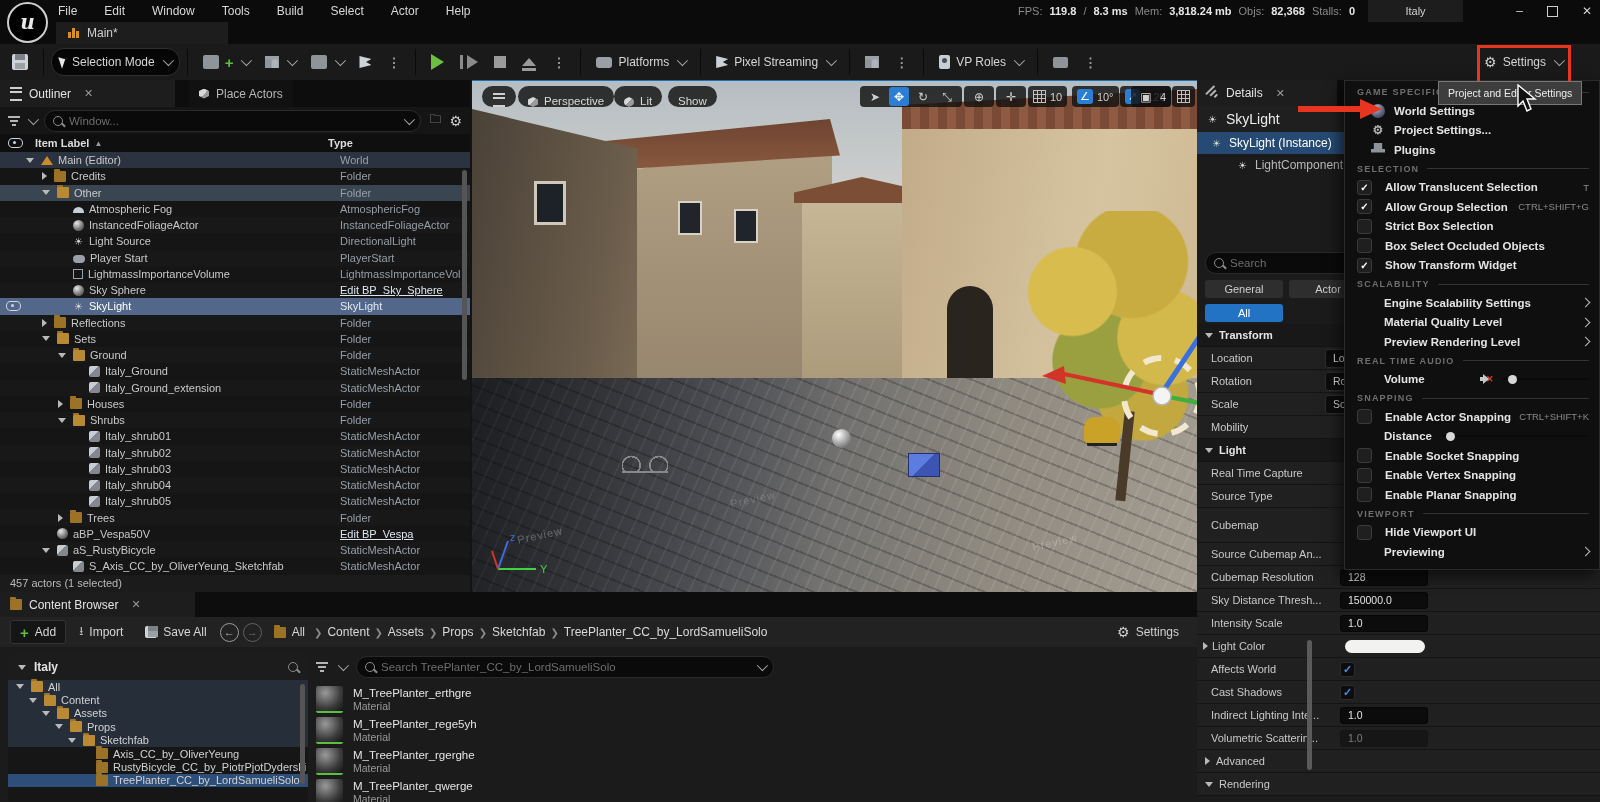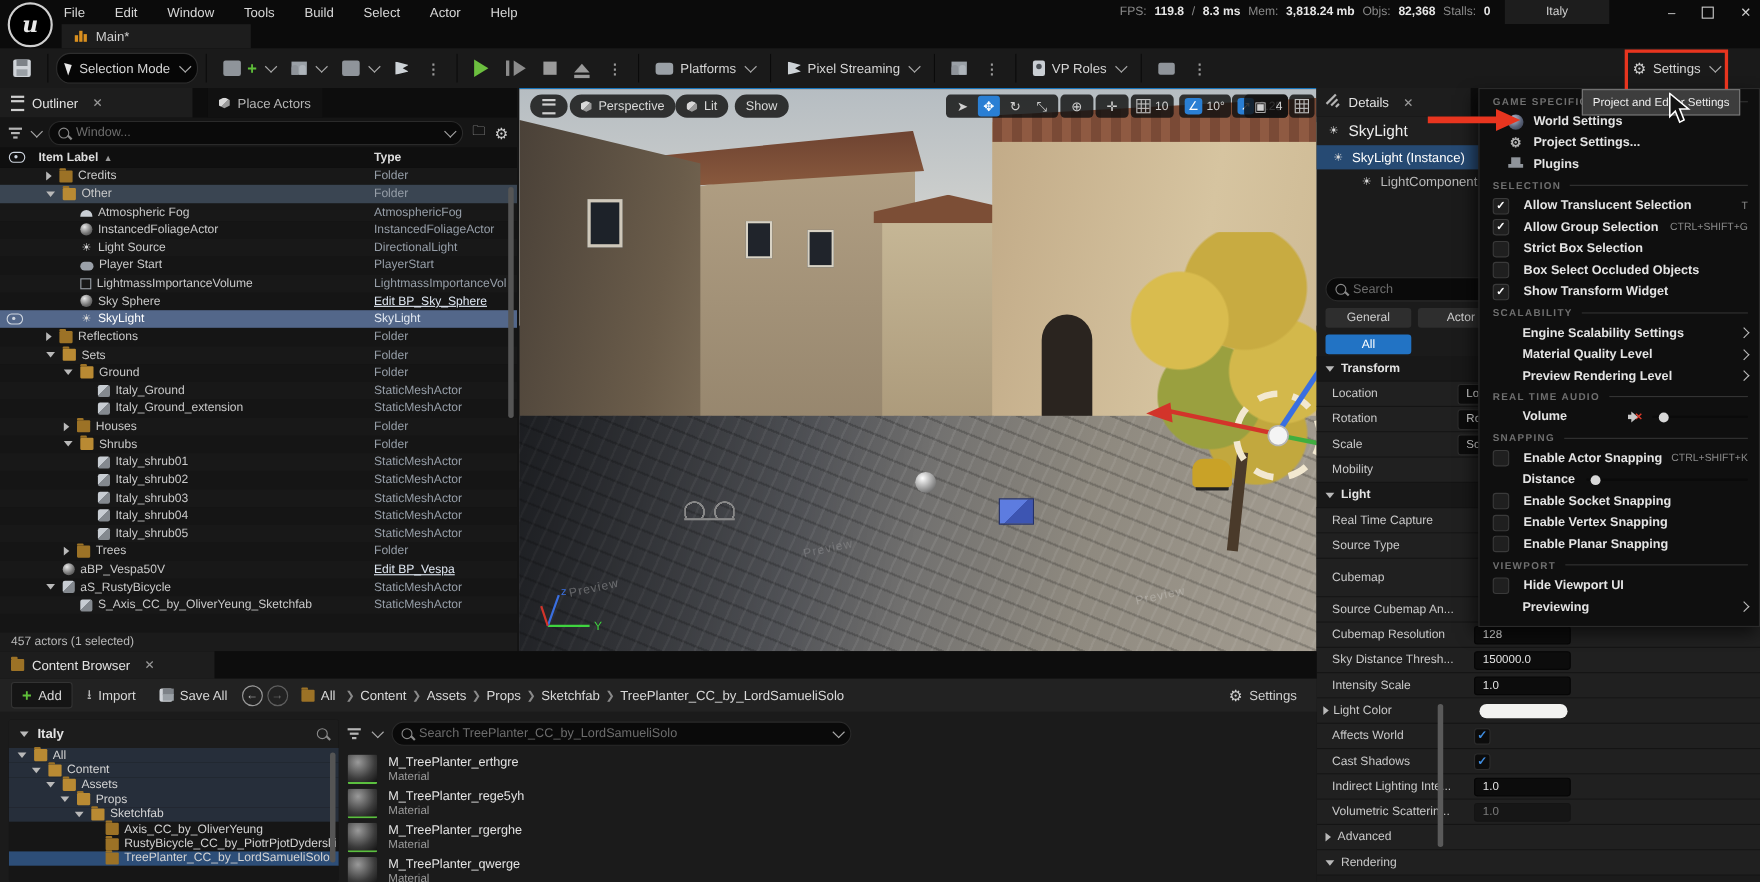--- a/index.html
+++ b/index.html
@@ -113,21 +113,21 @@
   .vp-ground{position:absolute;left:0;top:58%;width:100%;height:42%;
      background:
        linear-gradient(100deg,rgba(0,0,0,.5),rgba(0,0,0,0) 50%),
        repeating-linear-gradient(115deg,rgba(255,255,255,.07) 0 2px,transparent 2px 13px),
        repeating-linear-gradient(22deg,rgba(0,0,0,.2) 0 2px,transparent 2px 16px),
        linear-gradient(100deg,#383b42 0%,#5d5f64 35%,#8e897f 70%,#a59e92 100%);}
   .bld{position:absolute;}
   .watermark{position:absolute;color:rgba(255,255,255,.28);font-size:11px;transform:rotate(-12deg);letter-spacing:1px;}
   .vp-toolbar{position:absolute;left:0;top:0;width:100%;height:30px;z-index:5;}
   .vp-pill{position:absolute;top:5px;height:21px;background:rgba(16,16,16,.82);border-radius:11px;color:#dadada;
-           display:flex;align-items:center;gap:6px;padding:0 10px;font-size:11.5px;}
+           display:flex;align-items:flex-end;gap:6px;padding:0 10px;font-size:11.5px;}
   .vp-sq{position:absolute;top:5px;height:21px;background:rgba(16,16,16,.82);border-radius:4px;color:#cfcfcf;
          display:flex;align-items:center;gap:4px;padding:0 5px;font-size:11px;}
   .vp-sq .on{background:#2a7fd4;color:#fff;border-radius:3px;padding:1px 3px;}
   .burger{width:12px;height:10px;border-top:2px solid #cfcfcf;border-bottom:2px solid #cfcfcf;position:relative;}
   .burger::after{content:"";position:absolute;left:0;top:2px;width:12px;height:2px;background:#cfcfcf;}
   .cube-ico{width:10px;height:10px;background:linear-gradient(135deg,#d8d8d8 50%,#9a9a9a 50%);clip-path:polygon(50% 0,100% 25%,100% 75%,50% 100%,0 75%,0 25%);}
   .grid-ico{width:11px;height:11px;background:
      linear-gradient(#bfbfbf,#bfbfbf),linear-gradient(#bfbfbf,#bfbfbf),
      linear-gradient(90deg,#bfbfbf,#bfbfbf),linear-gradient(90deg,#bfbfbf,#bfbfbf);
      background-size:11px 1.4px,11px 1.4px,1.4px 11px,1.4px 11px;
@@ -369,23 +369,31 @@
         <span style="flex:1;">Window...</span>
         <span class="chev" style="margin:0;"></span>
       </div>
       <span class="mini-ico">🗀</span>
       <span class="gear">⚙</span>
     </div>
     <div class="ol-header">
       <span class="eye" style="margin-left:8px;"></span>
       <span style="margin-left:12px;">Item Label</span>
       <span style="color:#9a9a9a;font-size:8px;margin-left:5px;">▲</span>
-      <span style="position:absolute;left:340px;text-align:right;">Type</span>
+      <span style="position:absolute;left:328px;text-align:right;">Type</span>
     </div>
     <div id="ol-rows">
+        <div class="ol-row row-main">
+          <span style="width: 26px; flex: 0 0 auto; display: flex; justify-content: center;"></span>
+          <span style="width: 0px; flex: 0 0 auto;"></span>
+          <span class="tri tri-open" style="margin-right: 3px;"></span>
+          <span class="oi i-level"></span>
+          <span>Main (Editor)</span>
+          <span class="ol-type">World</span>
+        </div>
         <div class="ol-row">
           <span style="width: 26px; flex: 0 0 auto; display: flex; justify-content: center;"></span>
           <span style="width: 16px; flex: 0 0 auto;"></span>
           <span class="tri tri-closed" style="margin-right: 3px;"></span>
           <span class="oi i-folder"></span>
           <span>Credits</span>
           <span class="ol-type">Folder</span>
         </div>
         <div class="ol-row row-hl">
           <span style="width: 26px; flex: 0 0 auto; display: flex; justify-content: center;"></span>

